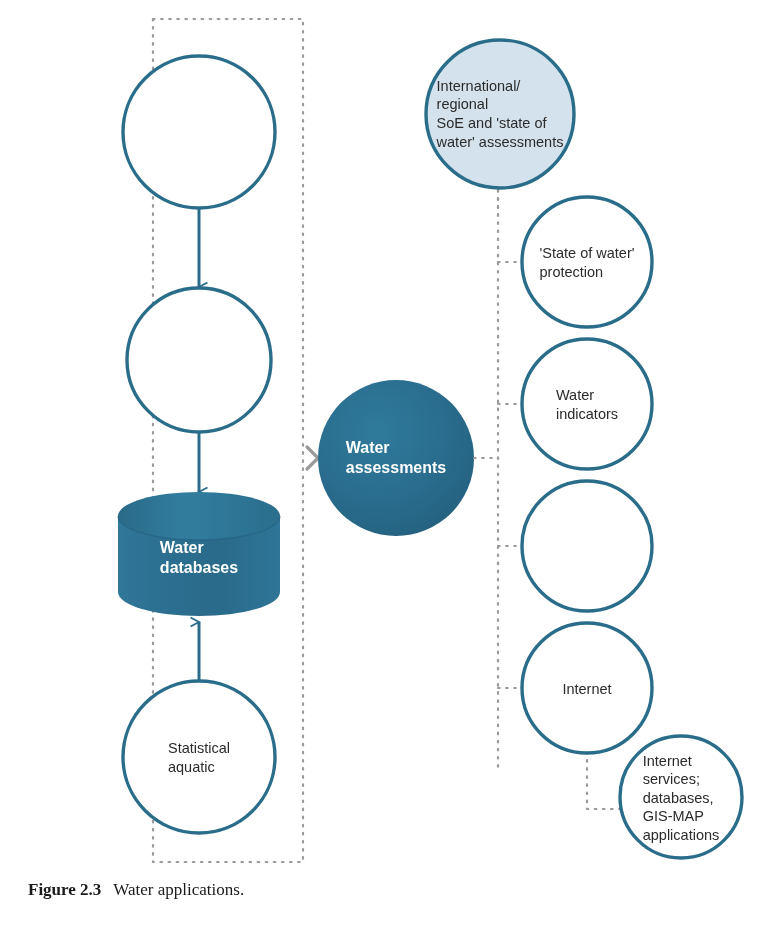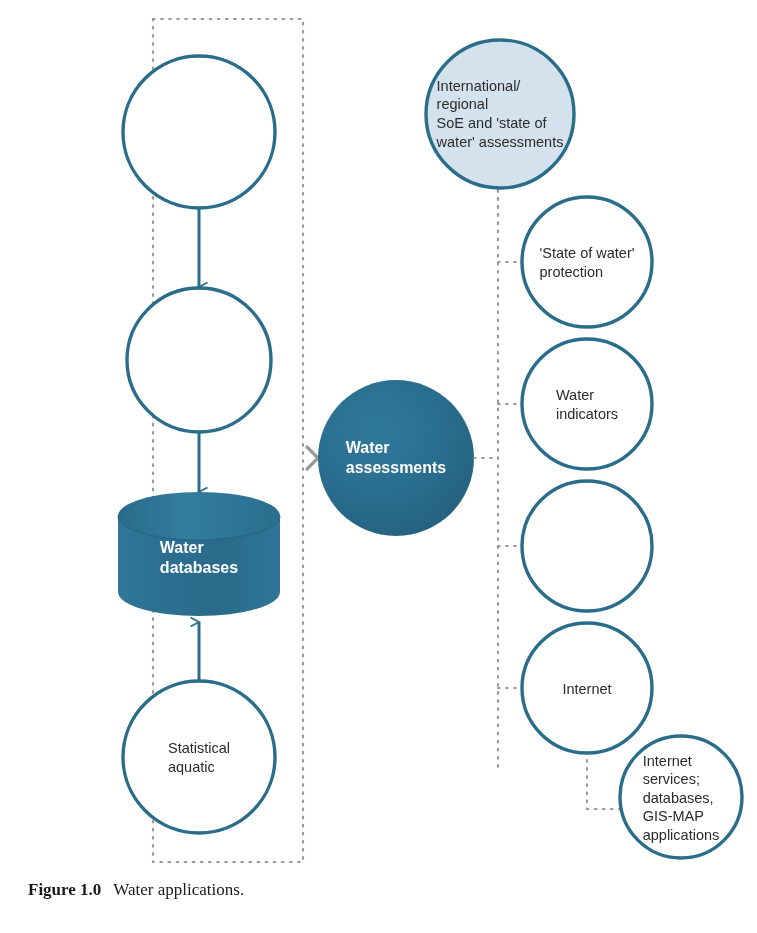--- a/index.html
+++ b/index.html
@@ -161,16 +161,16 @@
 
   <div class="node-label" style="left:521px; top:674px; width:132px; height:30px;">Internet</div>
 
   <div class="node-label" style="left:617px; top:748px; width:128px; height:100px;">Internet
 services;
 databases,
 GIS-MAP
 applications</div>
 
   <div class="caption">
-    <span class="cap-num">Figure 1.0</span><span>Water applications.</span>
+    <span class="cap-num">Figure 2.3</span><span>Water applications.</span>
   </div>
 
 </div>
 
 </body></html>

